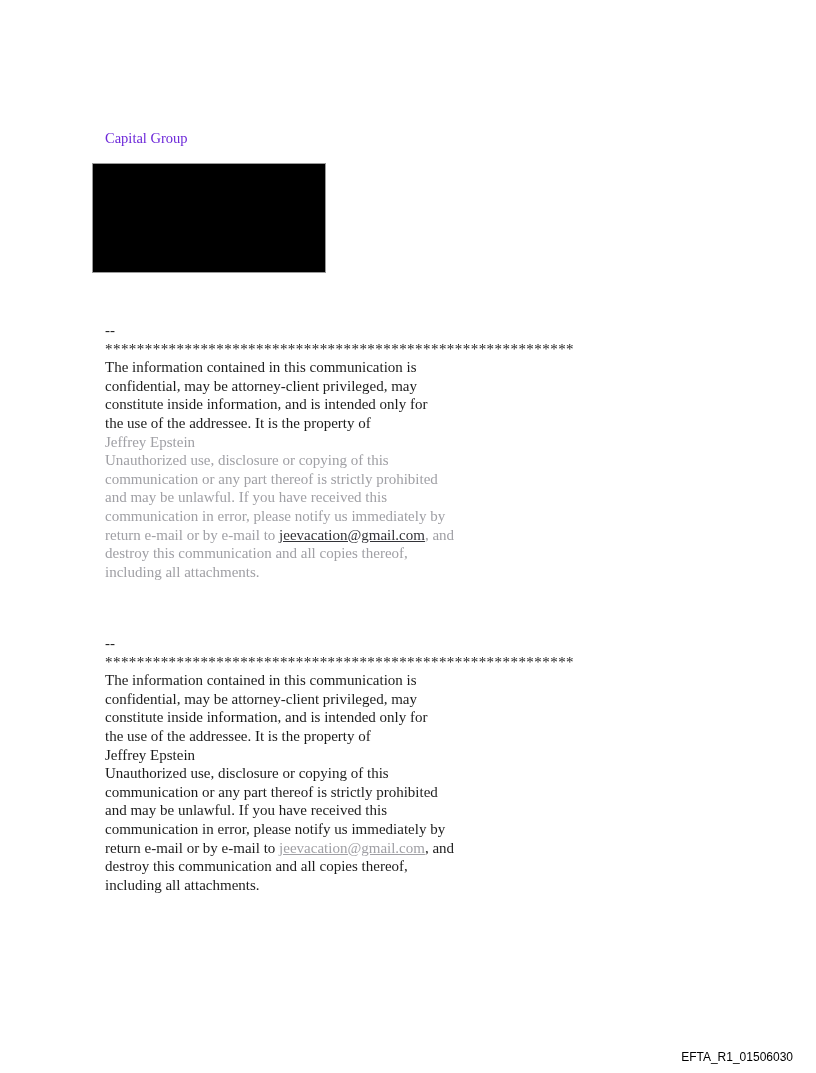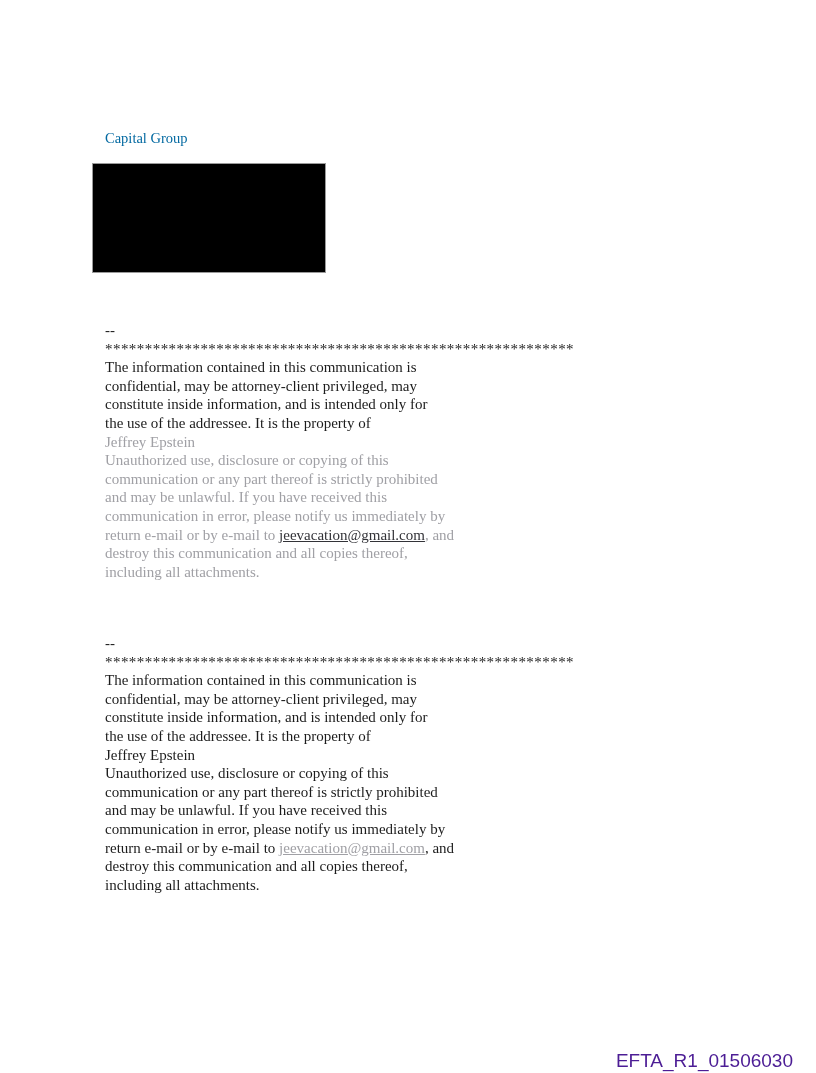--- a/index.html
+++ b/index.html
@@ -13,21 +13,21 @@
     height: 1073px;
     background: #ffffff;
     font-family: "Liberation Serif", serif;
     overflow: hidden;
   }
   .company-name {
     position: absolute;
     left: 105px;
     top: 130px;
     font-size: 14.5px;
-    color: #0369a1;
+    color: #6d28d9;
     white-space: nowrap;
   }
   .redaction-box {
     position: absolute;
     left: 92px;
     top: 163px;
     width: 232px;
     height: 108px;
     background: #000000;
     border: 1px solid #9a9a9a;
@@ -58,22 +58,22 @@
   .email-link {
     text-decoration: underline;
     cursor: pointer;
     text-align: center;
   }
   .bates-number {
     position: absolute;
     right: 23px;
     top: 1050px;
     font-family: "Liberation Sans", sans-serif;
-    font-size: 19px;
-    color: #4c1d95;
+    font-size: 12px;
+    color: #000000;
     white-space: nowrap;
   }
 </style>
 </head>
 <body>
 
 <div class="page">
 
   <div class="company-name">Capital Group</div>
 

